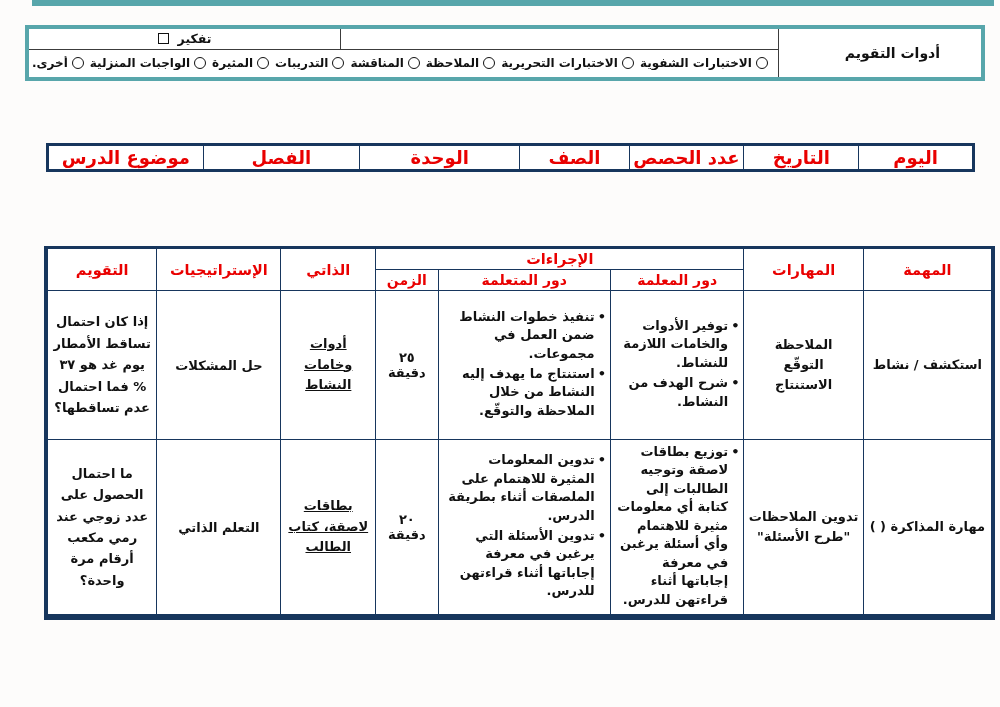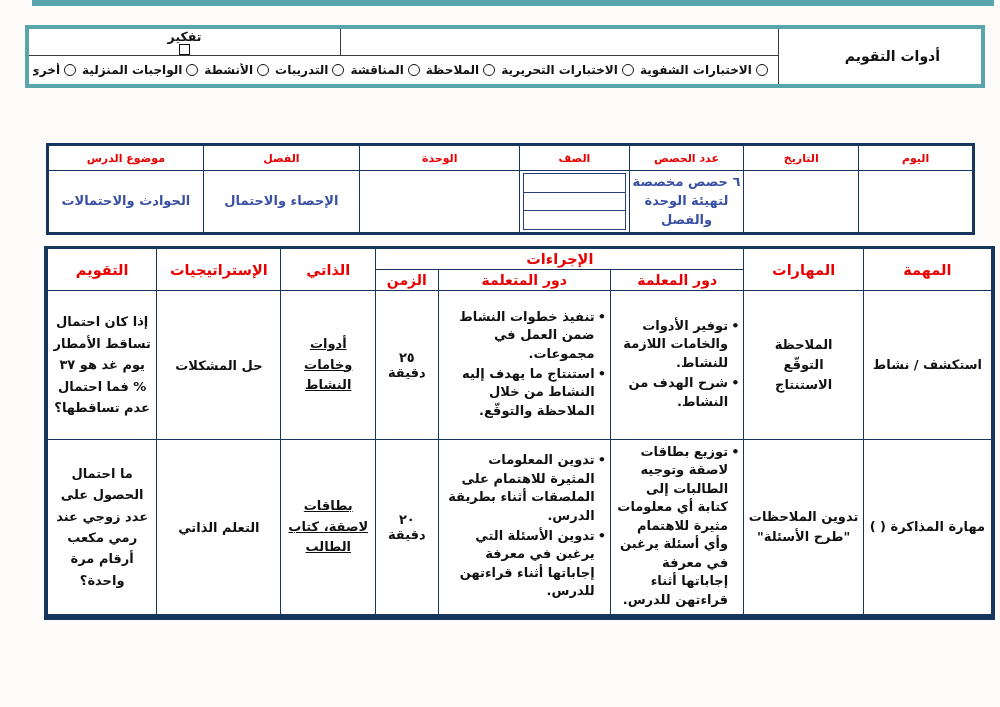--- a/index.html
+++ b/index.html
@@ -37,21 +37,21 @@
     border:4px solid var(--frame-teal,#58a6ab);
   }
   .eval-table td{border:1px solid #3c3c3c;font-weight:bold;color:#111;}
   .eval-table .row-think td{height:22px;}
   .eval-table .row-tools td{height:30px;}
   .cell-label{
     text-align:center;vertical-align:middle;
     color:var(--label-purple,#7030a0);font-size:14px;padding-left:25px;
   }
   .cell-think{text-align:center;vertical-align:middle;font-size:12.5px;}
-  .think-wrap{display:inline-flex;align-items:center;gap:0;flex-direction:column;}
+  .think-wrap{display:inline-flex;align-items:center;gap:9px;}
   .checkbox{
     display:inline-block;width:11px;height:11px;flex:none;
     border:1.6px solid #111;background:#fff;
   }
   .cell-tools{padding:2px 10px 2px 4px;vertical-align:middle;}
   .tools-flex{
     display:flex;align-items:center;gap:6px;
     white-space:nowrap;overflow:hidden;font-size:12px;
   }
   .tool-item{display:inline-flex;align-items:center;gap:4px;}
@@ -70,21 +70,21 @@
   
   .info-table{
     position:absolute;top:143px;left:46px;width:929px;
     border-collapse:collapse;table-layout:fixed;background:#fff;
     border:3px solid var(--table-navy,#17365d);
   }
   .info-table th,.info-table td{
     border:1px solid var(--table-navy,#17365d);
     text-align:center;vertical-align:middle;font-weight:bold;
   }
-  .info-table th{height:26px;font-size:11px;color:var(--header-red,#e90000);}
+  .info-table th{height:26px;font-size:18px;color:var(--header-red,#e90000);}
   .info-table td{height:62px;font-size:13px;color:var(--value-blue,#3a51a3);padding:2px 3px;line-height:1.45;}
   .grade-cell{padding:2px 1px 2px 6px;}
   .grade-stack{display:flex;flex-direction:column;height:100%;}
   .grade-box{flex:1;border:1px solid #2b3f77;margin-top:-1px;background:#fff;}
   .grade-box:first-child{margin-top:0;}
 
   
   .plan-table{
     position:absolute;top:246px;left:44px;width:951px;
     border-collapse:collapse;table-layout:fixed;background:#fff;
@@ -158,21 +158,21 @@
               <span class="tool-item">
                 <span class="circle"></span>
                 <span class="tool-label">المناقشة</span>
               </span>
               <span class="tool-item">
                 <span class="circle"></span>
                 <span class="tool-label">التدريبات</span>
               </span>
               <span class="tool-item">
                 <span class="circle"></span>
-                <span class="tool-label">الأنشطة</span>
+                <span class="tool-label">المثيرة</span>
               </span>
               <span class="tool-item">
                 <span class="circle"></span>
                 <span class="tool-label">الواجبات المنزلية</span>
               </span>
               <span class="tool-item">
                 <span class="circle"></span>
                 <span class="tool-label">أخرى..........</span>
               </span>
             </div>
@@ -195,35 +195,20 @@
     <tbody>
         <tr>
       <th>اليوم</th>
       <th>التاريخ</th>
       <th>عدد الحصص</th>
       <th>الصف</th>
       <th>الوحدة</th>
       <th>الفصل</th>
       <th>موضوع الدرس</th>
     </tr>
-    <tr>
-      <td></td>
-      <td></td>
-      <td>٦ حصص مخصصة لتهيئة الوحدة والفصل</td>
-      <td class="grade-cell">
-        <div class="grade-stack">
-          <div class="grade-box"></div>
-          <div class="grade-box"></div>
-          <div class="grade-box"></div>
-        </div>
-      </td>
-      <td></td>
-      <td>الإحصاء والاحتمال</td>
-      <td>الحوادث والاحتمالات</td>
-    </tr>
   </tbody>
     </table>
 
   <table class="plan-table">
     <colgroup>
       <col style="width:13.7%">
         <col style="width:12.6%">
         <col style="width:14.1%">
         <col style="width:18.2%">
       <col style="width:6.6%">

